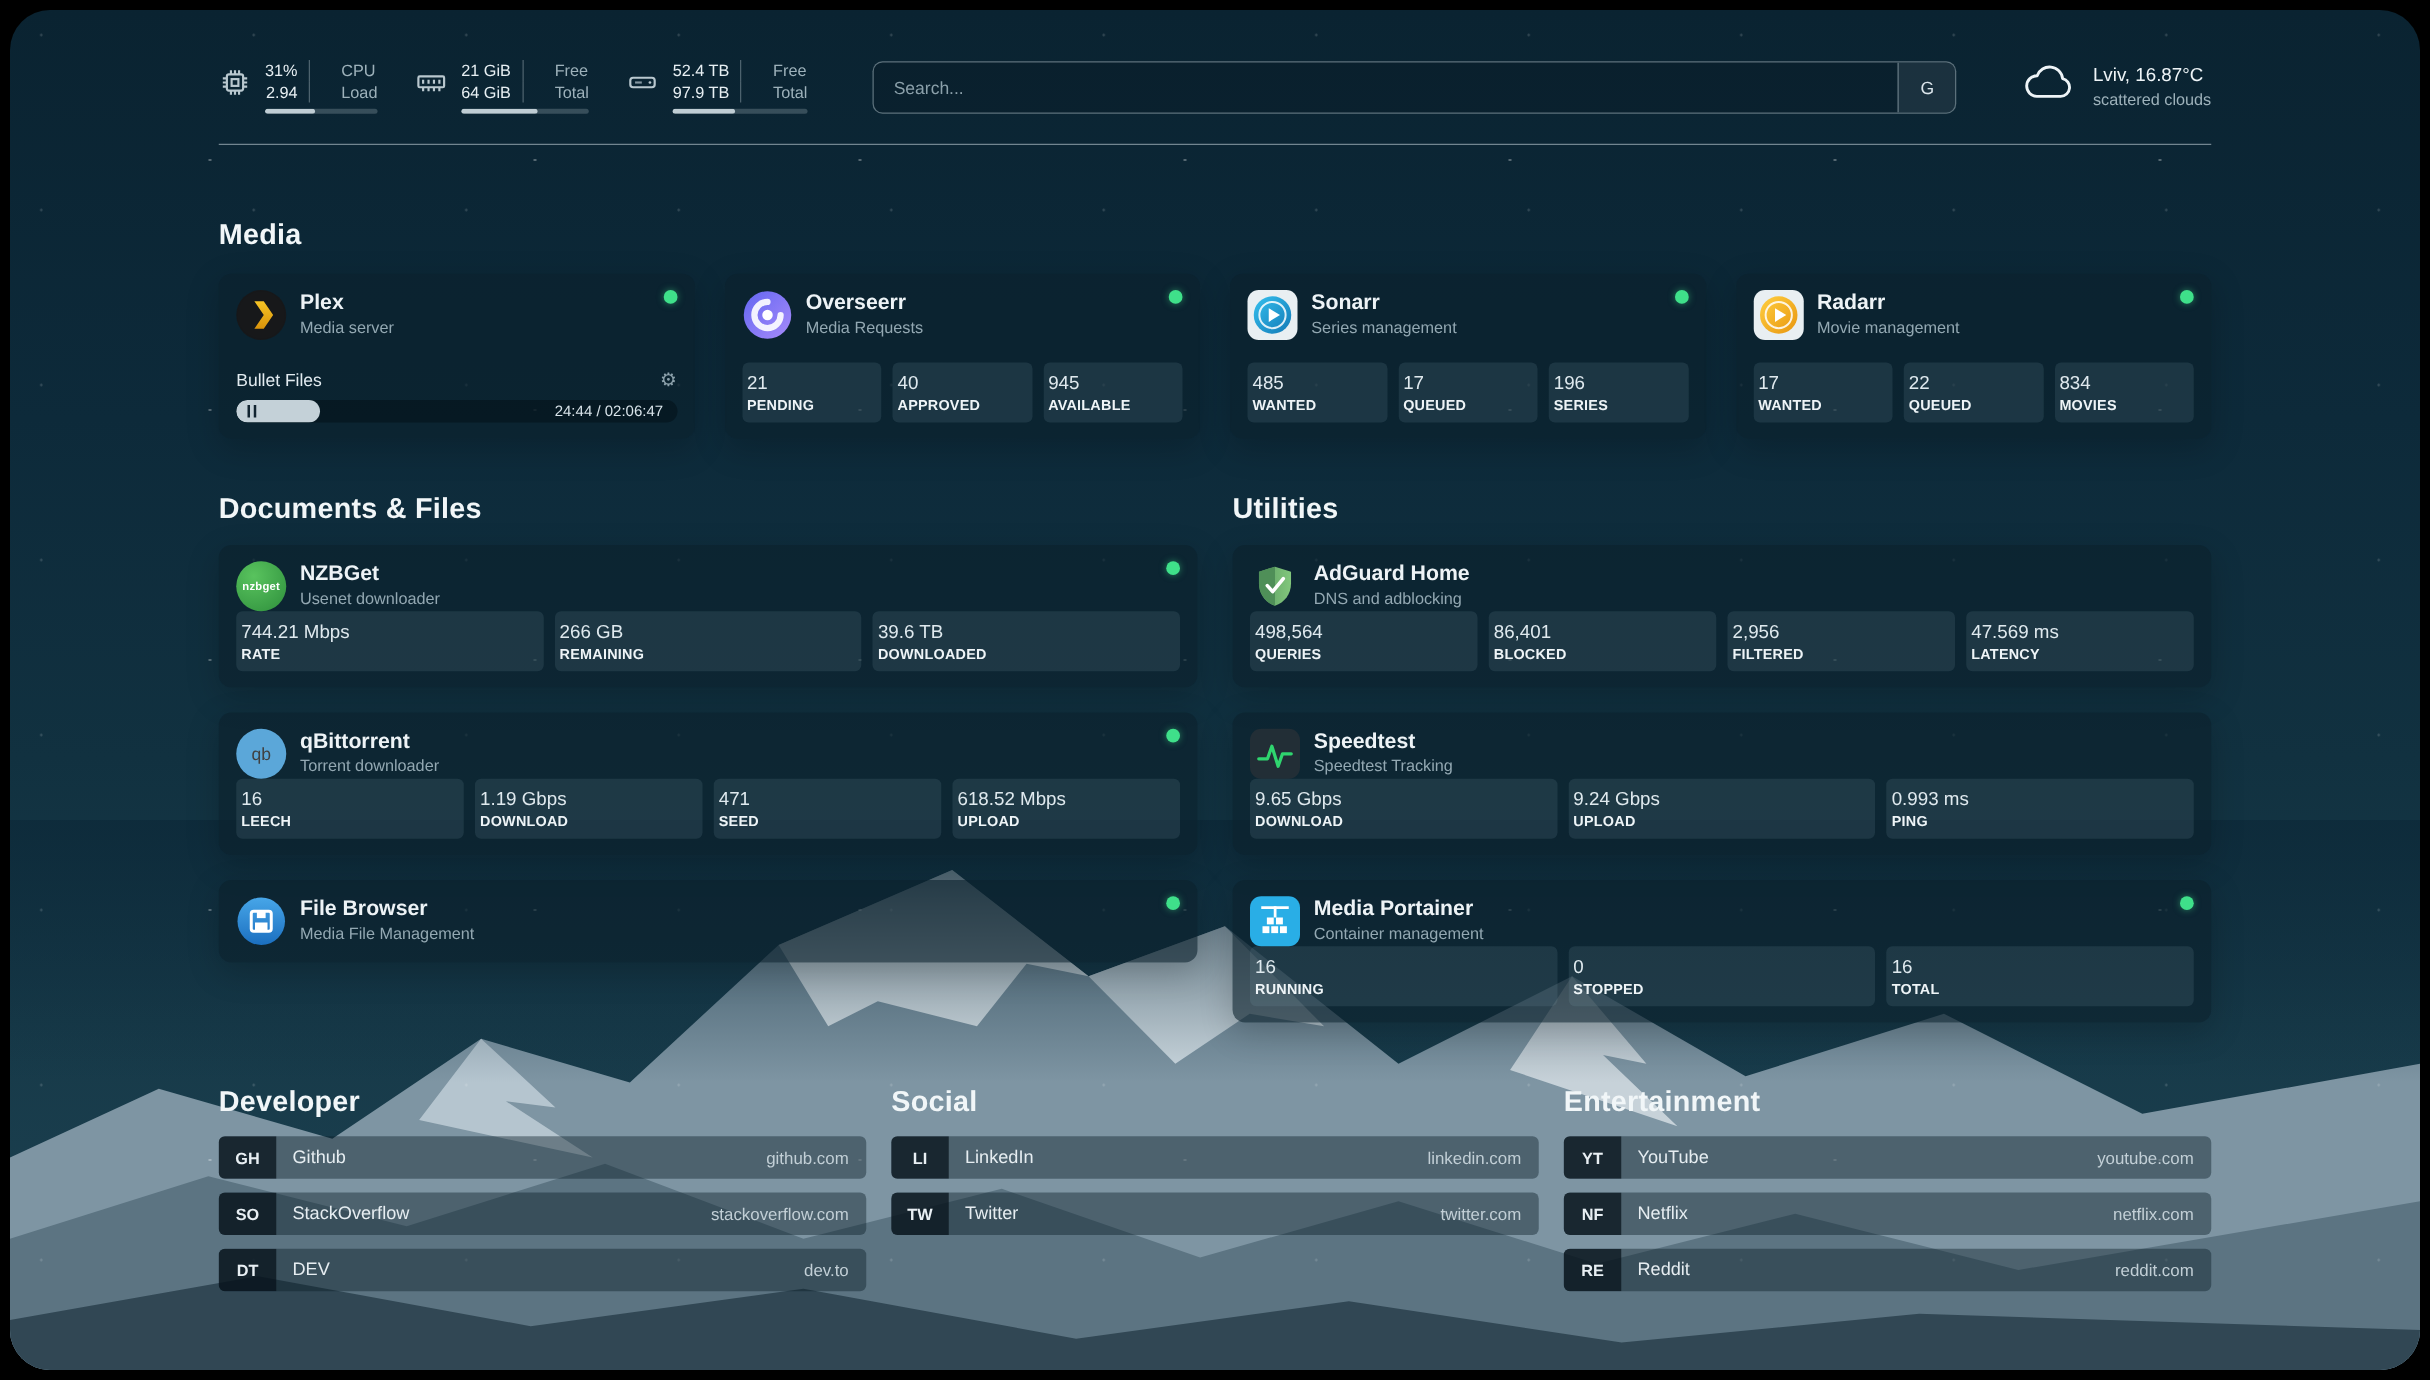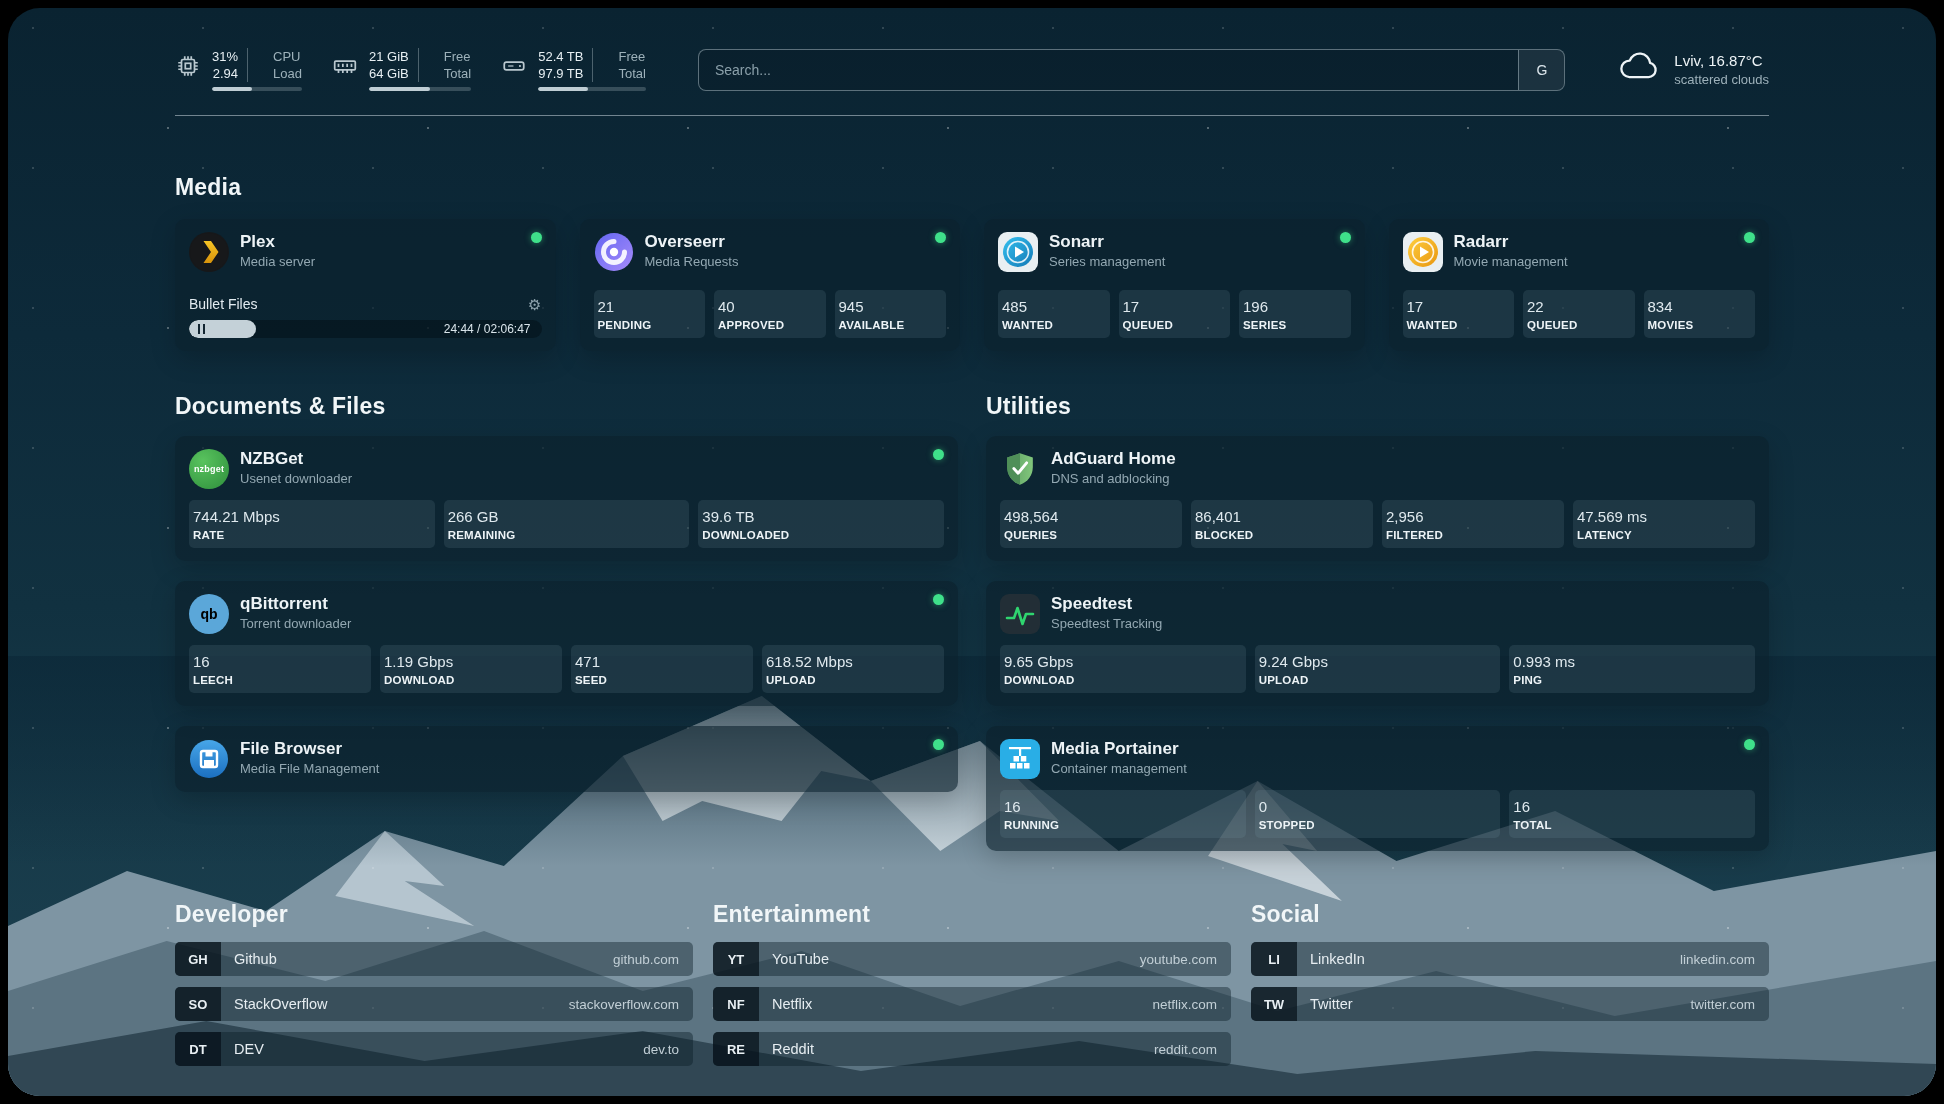--- a/index.html
+++ b/index.html
@@ -35,21 +35,21 @@
   .media-title{margin:58px 0 18px}
   .media-grid{display:grid;grid-template-columns:repeat(4,1fr);gap:24px}
   .card{background:rgba(12,33,44,.62);border-radius:10px;padding:13px 14px;box-shadow:0 8px 26px rgba(0,0,0,.18);cursor:pointer}
   .media-grid .card{min-height:132px;display:flex;flex-direction:column}
   .media-grid .stat-row{margin-top:auto}
   .card-head{display:flex;align-items:flex-start;gap:11px}
   .svc-icon{width:40px;height:40px;border-radius:9px;display:flex;align-items:center;justify-content:center;flex:none;overflow:hidden}
   .svc-name{font-size:17px;font-weight:700;color:#edf3f6;line-height:20px}
   .svc-sub{font-size:13px;color:#93a8b2;line-height:17px;margin-top:1px}
   .status-dot{width:11px;height:11px;border-radius:50%;background:#3fe08a;margin-left:auto;flex:none;box-shadow:0 0 6px rgba(63,224,138,.5)}
-  .stat-row{display:flex;gap:9px;margin-top:11px}
+  .stat-row{display:flex;gap:9px;margin-top:0}
   .stat{flex:1;background:rgba(136,170,185,.14);border-radius:5px;text-align:left;padding:7px 4px 6px}
   .stat-value{font-size:15px;color:#dfe9ee;line-height:19px}
   .stat-label{font-size:11.5px;font-weight:700;color:#eef4f7;line-height:14px;margin-top:2px;letter-spacing:.2px}
 
   
   .plex-media{display:flex;align-items:center;margin-top:auto}
   .plex-media .mtitle{font-size:14px;color:#e2ebf0}
   .gear{margin-left:auto;color:#8da2ac;font-size:15px;line-height:1;cursor:pointer}
   .plex-bar{position:relative;margin-top:8px;height:18px;border-radius:9px;background:rgba(4,16,24,.55);overflow:hidden}
   .plex-fill{position:absolute;left:0;top:0;bottom:0;border-radius:9px;background:#c4d1d8}
@@ -59,21 +59,21 @@
   .two-col{display:grid;grid-template-columns:1fr 1fr;gap:28px;margin-top:42px;align-items:start}
   .col .section-title{margin-bottom:16px}
   .col .card + .card{margin-top:20px}
 
   
   .icon-plex{background:#17181a;border-radius:50%}
   .tile-light{background:#e9eff2;border-radius:9px}
   .icon-nzb{background:radial-gradient(circle at 35% 30%,#59c35e,#2e8f3c);border-radius:50%}
   .icon-nzb i{font-style:normal;color:#fff;font-weight:700;font-size:9px;letter-spacing:.2px}
   .icon-qb{background:#5ba7d9;border-radius:50%}
-  .icon-qb i{font-style:normal;color:#000000;font-weight:700;font-size:14px}
+  .icon-qb i{font-style:normal;color:#404040;font-weight:400;font-size:14px}
   .tile-dark2{background:#222e36;border-radius:9px}
   .tile-port{background:#29aee6;border-radius:9px}
 
   
   .bookmarks{display:grid;grid-template-columns:1fr 1fr 1fr;gap:20px;margin-top:50px}
   .bm-col .section-title{margin-bottom:14px}
   .bm-row{display:flex;align-items:center;height:34px;background:rgba(10,28,38,.42);border-radius:5px;overflow:hidden;cursor:pointer}
   .bm-row + .bm-row{margin-top:11px}
   .bm-abbr{width:46px;align-self:stretch;display:flex;align-items:center;justify-content:center;background:rgba(5,17,25,.72);color:#e8eff3;font-size:13px;font-weight:700}
   .bm-name{margin-left:13px;font-size:14.5px;color:#e6edf1}
@@ -547,47 +547,47 @@
           <span class="bm-url">stackoverflow.com</span>
         </div>
         <div class="bm-row">
           <span class="bm-abbr">DT</span>
           <span class="bm-name">DEV</span>
           <span class="bm-url">dev.to</span>
         </div>
       </div>
 
       <div class="bm-col">
+        <h2 class="section-title">Social</h2>
+        <div class="bm-row">
+          <span class="bm-abbr">LI</span>
+          <span class="bm-name">LinkedIn</span>
+          <span class="bm-url">linkedin.com</span>
+        </div>
+        <div class="bm-row">
+          <span class="bm-abbr">TW</span>
+          <span class="bm-name">Twitter</span>
+          <span class="bm-url">twitter.com</span>
+        </div>
+      </div>
+
+      <div class="bm-col">
         <h2 class="section-title">Entertainment</h2>
         <div class="bm-row">
           <span class="bm-abbr">YT</span>
           <span class="bm-name">YouTube</span>
           <span class="bm-url">youtube.com</span>
         </div>
         <div class="bm-row">
           <span class="bm-abbr">NF</span>
           <span class="bm-name">Netflix</span>
           <span class="bm-url">netflix.com</span>
         </div>
         <div class="bm-row">
           <span class="bm-abbr">RE</span>
           <span class="bm-name">Reddit</span>
           <span class="bm-url">reddit.com</span>
         </div>
       </div>
-
-      <div class="bm-col">
-        <h2 class="section-title">Social</h2>
-        <div class="bm-row">
-          <span class="bm-abbr">LI</span>
-          <span class="bm-name">LinkedIn</span>
-          <span class="bm-url">linkedin.com</span>
-        </div>
-        <div class="bm-row">
-          <span class="bm-abbr">TW</span>
-          <span class="bm-name">Twitter</span>
-          <span class="bm-url">twitter.com</span>
-        </div>
-      </div>
     </div>
 
   </div>
 </div>
 
 </body></html>

